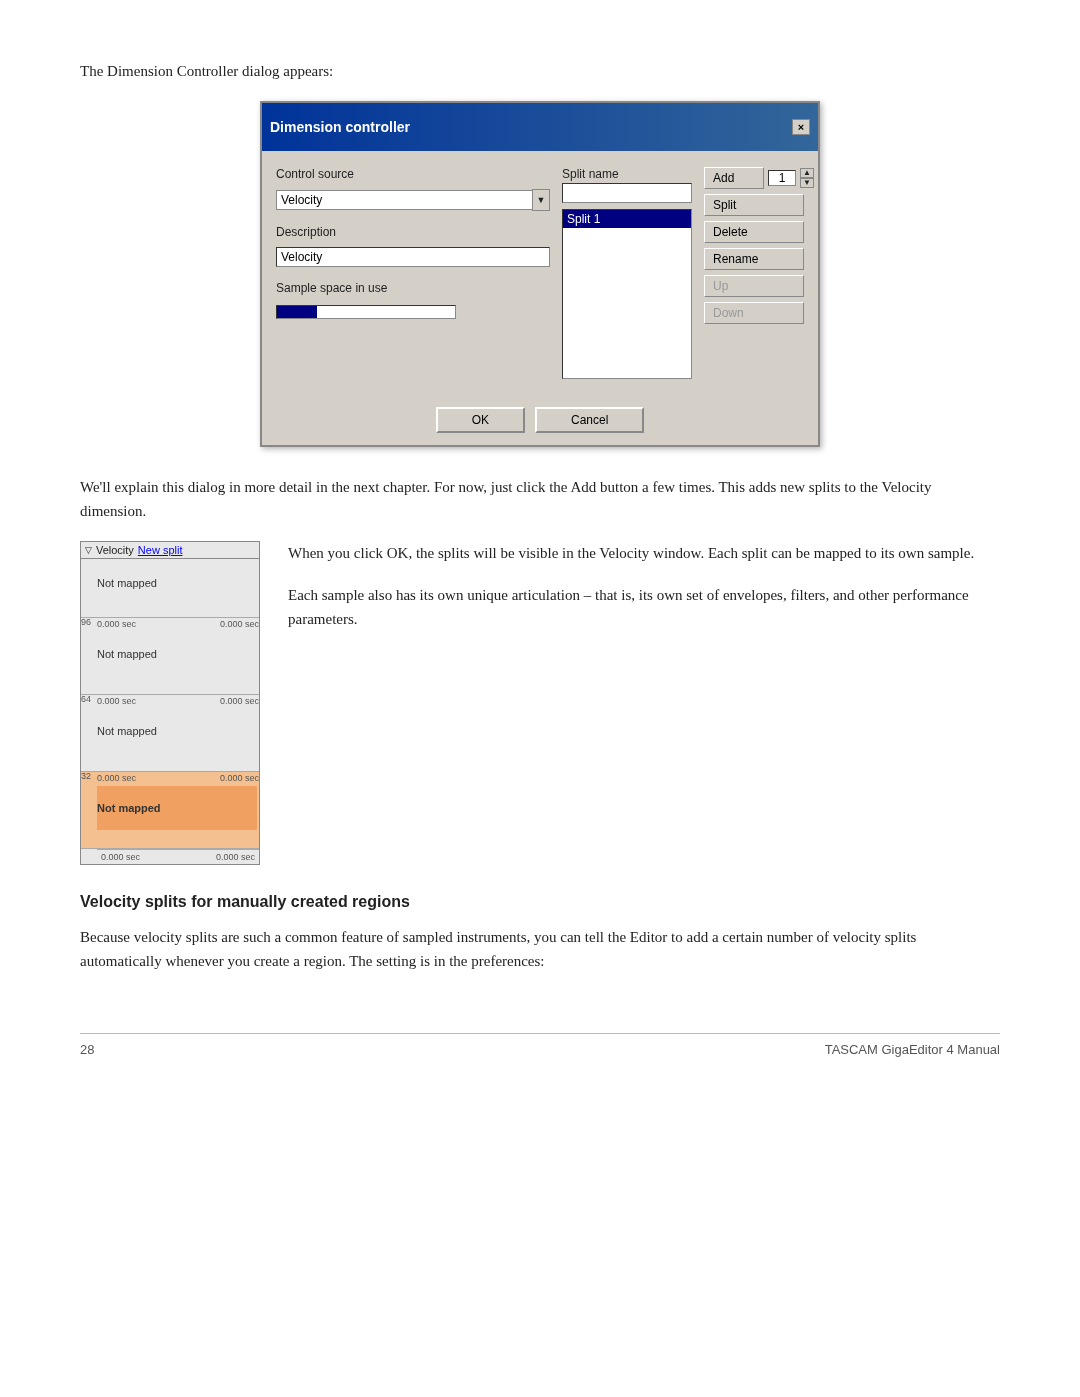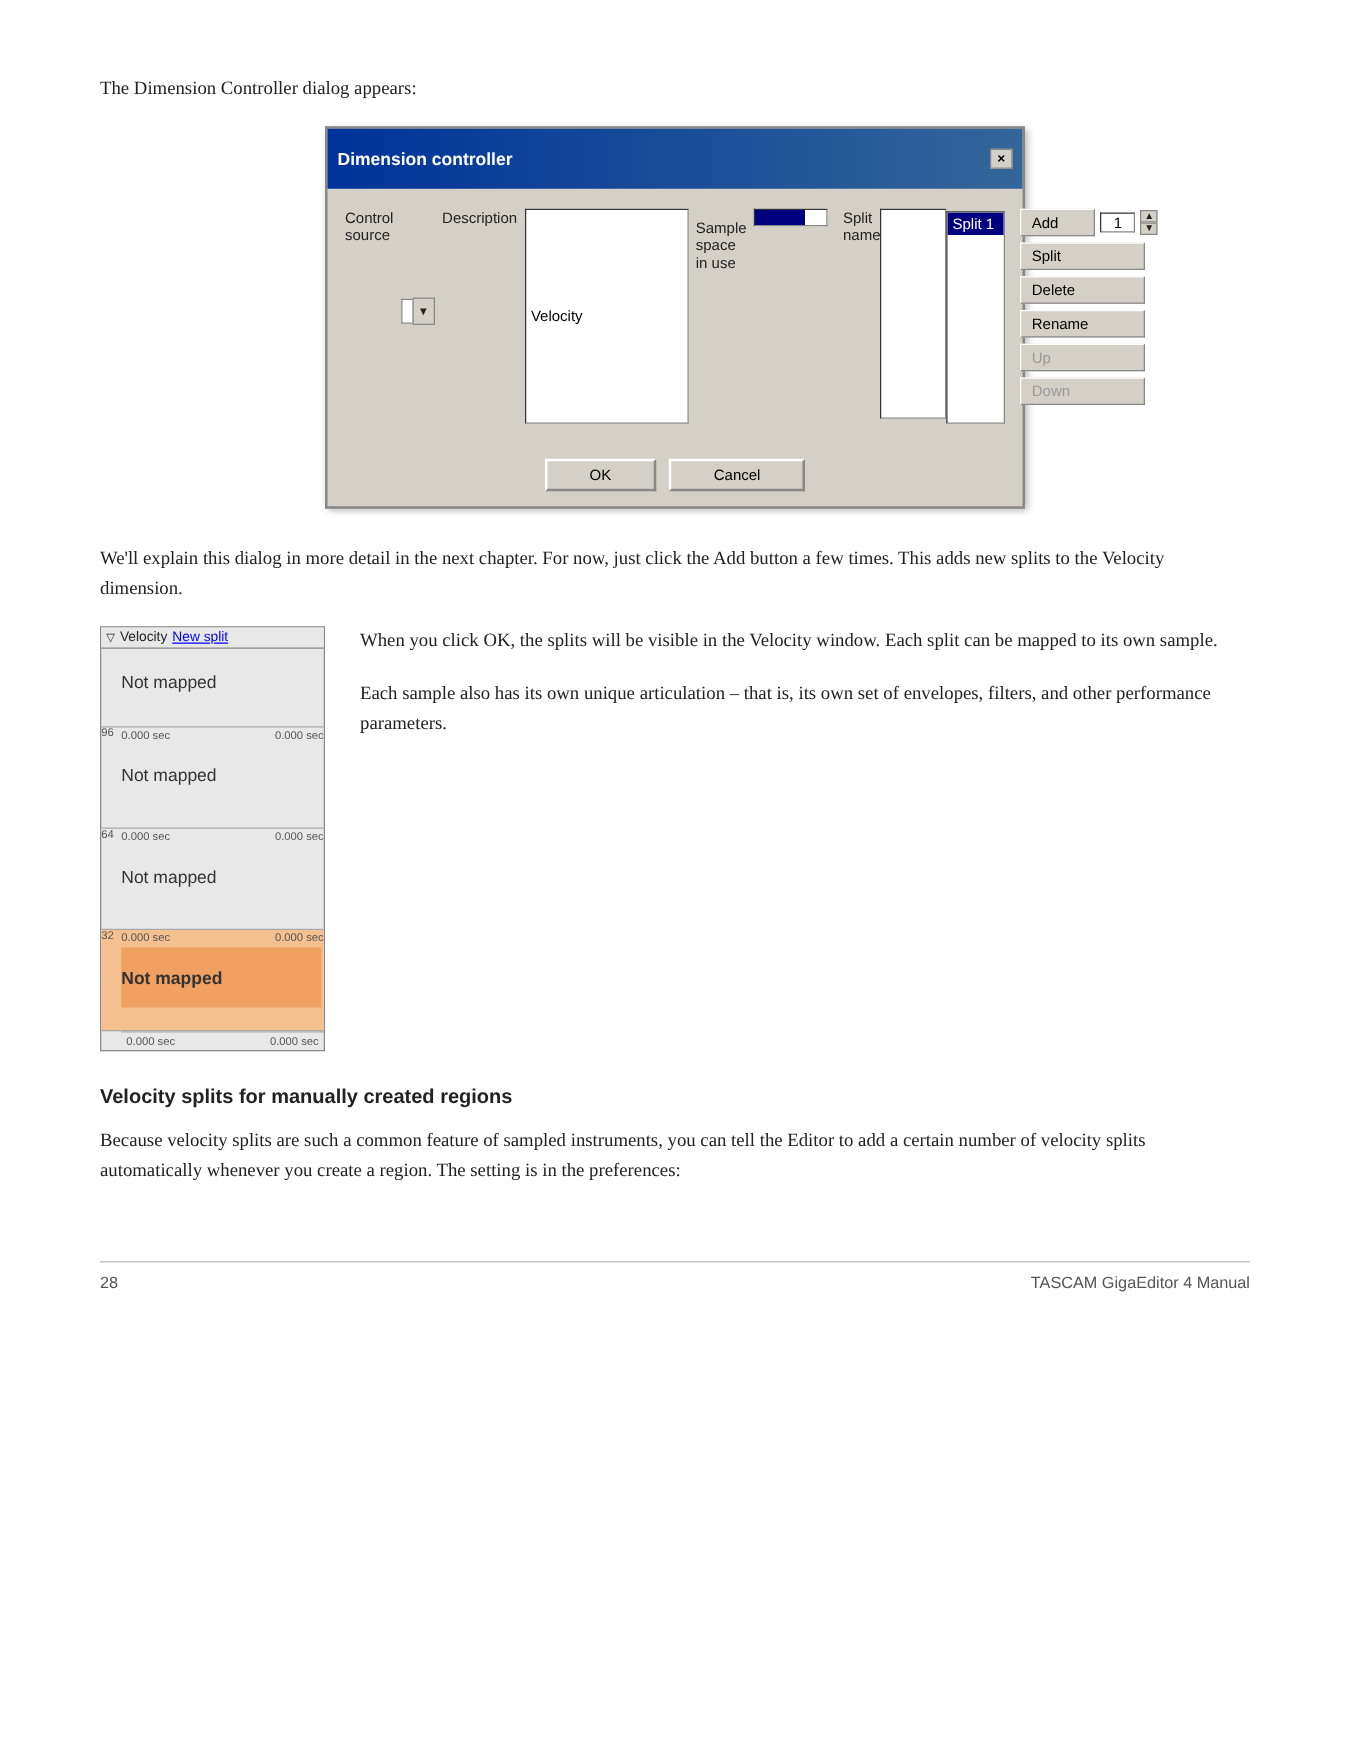--- a/index.html
+++ b/index.html
@@ -63,28 +63,28 @@
 
     .dialog-content-row {
       display: flex;
       gap: 12px;
       margin-bottom: 12px;
     }
 
     .dialog-left {
       flex: 1;
       display: flex;
-      flex-direction: row;
+      flex-direction: column;
       gap: 6px;
     }
 
     .dialog-middle {
       width: 130px;
       display: flex;
-      flex-direction: row;
+      flex-direction: column;
     }
 
     .dialog-right {
       width: 100px;
       display: flex;
       flex-direction: column;
       gap: 5px;
       align-items: stretch;
     }
 
@@ -322,21 +322,21 @@
       line-height: 1;
     }
 
     .velocity-split-inner {
       margin-left: 16px;
       padding: 2px 2px 2px 0;
     }
 
     .velocity-not-mapped {
       font-family: Arial, sans-serif;
-      font-size: 14px;
+      font-size: 11px;
       color: #333;
       padding: 16px 0;
     }
 
     .velocity-not-mapped.highlighted {
       background: #f0a060;
       color: #333;
       font-weight: bold;
     }
 

